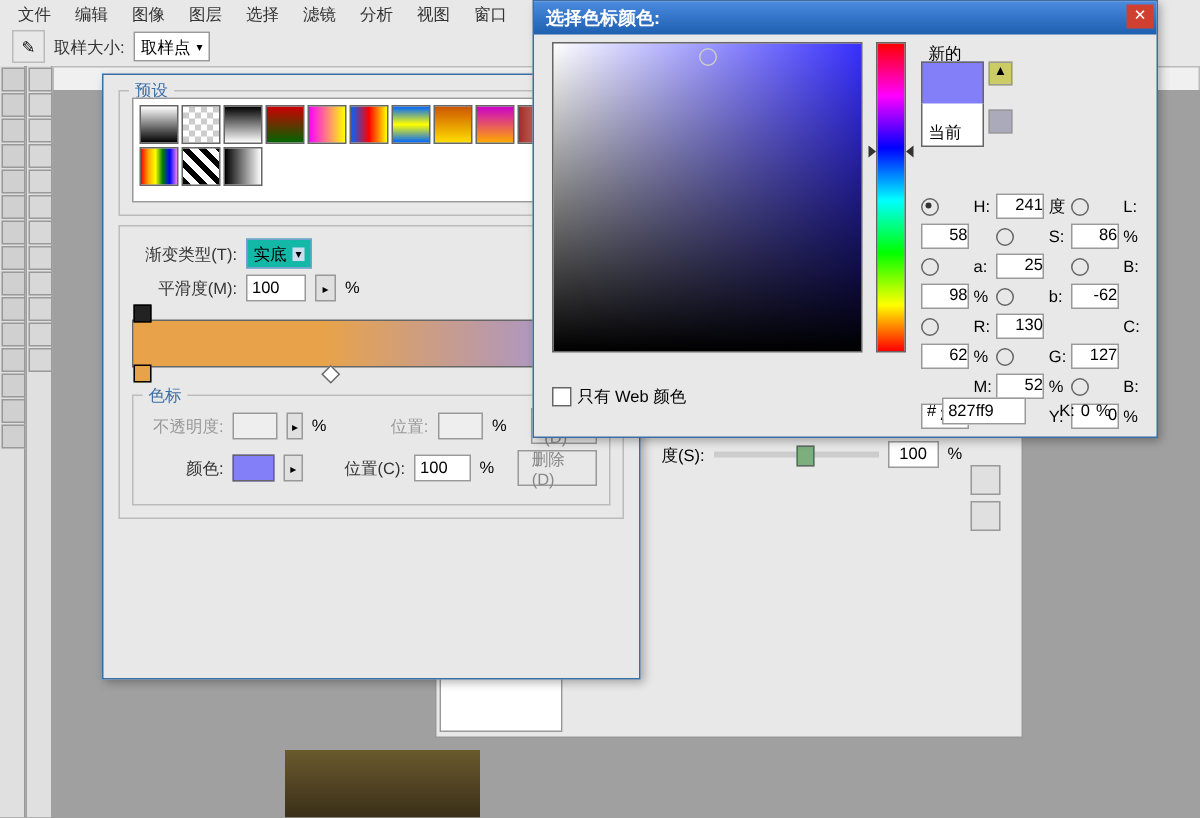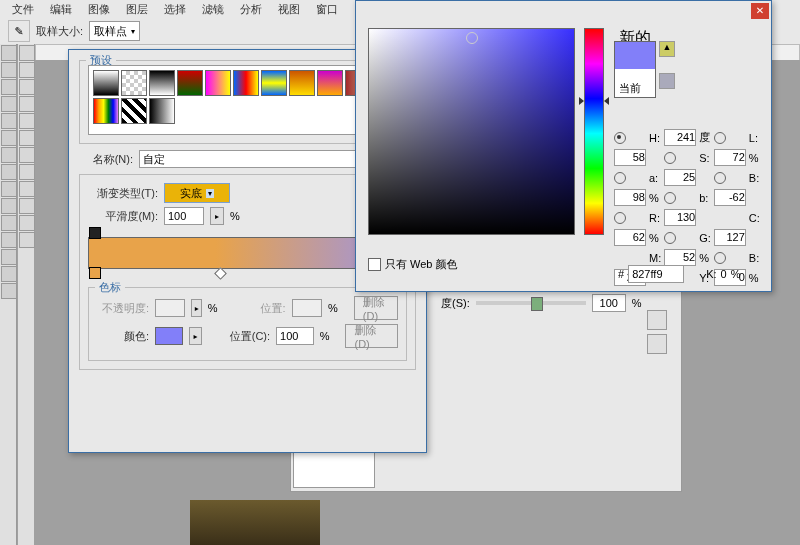--- a/index.html
+++ b/index.html
@@ -30,39 +30,39 @@
 
 .dlg-grad{position:absolute;top:49px;left:68px;width:357px;height:402px;background:#e8e8e8;border:1px solid #3a6ea5;box-shadow:2px 2px 6px rgba(0,0,0,.3)}
 .titlebar{height:22px;background:linear-gradient(#4a8ae0,#1e5fb0);color:#fff;font-weight:bold;display:flex;align-items:center;padding:0 8px;font-size:12px}
 .group{margin:6px 10px;padding:4px 8px 8px;border:1px solid #bbb;position:relative}
 .group-label{position:absolute;top:-8px;left:6px;background:#e8e8e8;padding:0 4px;color:#3a6ea5;font-size:11px}
 .preset-box{background:#fff;border:1px solid #999;padding:4px;height:60px;position:relative;display:flex;flex-wrap:wrap;gap:2px;align-content:flex-start}
 .swatch{width:24px;height:24px;border:1px solid #666}
 .row{display:flex;align-items:center;gap:6px;margin:4px 0}
 .lbl{color:#333;min-width:52px;text-align:right}
 .input{background:#fff;border:1px solid #999;height:16px;padding:0 3px;display:inline-flex;align-items:center}
-.sel{background:#eab308;border:1px solid #7a9fd0;padding:1px 15px;height:16px;display:inline-flex;align-items:center}
+.sel{background:#14b8a6;border:1px solid #7a9fd0;padding:1px 4px;height:16px;display:inline-flex;align-items:center}
 .sel::after{content:"▾";margin-left:4px;font-size:8px;background:#cde;padding:0 2px}
 .arrow{width:12px;height:16px;border:1px solid #999;background:#e0e0e0;display:inline-flex;align-items:center;justify-content:center;font-size:8px}
 .grad-bar{height:30px;border:1px solid #666;background:linear-gradient(90deg,#e8a34a 0%,#e8a34a 40%, #9b93e8 100%);position:relative;margin:12px 0 18px}
 .stop-top{position:absolute;top:-11px;width:10px;height:10px;background:#222;border:1px solid #000}
 .stop-bot{position:absolute;bottom:-11px;width:10px;height:10px;border:1px solid #000}
 .diamond{position:absolute;bottom:-10px;width:7px;height:7px;background:#fff;border:1px solid #666;transform:rotate(45deg)}
 .colorbox{width:28px;height:16px;border:1px solid #666;display:inline-block}
 .btn{background:#e8e8e8;border:1px solid #999;padding:2px 8px;color:#888;height:18px;display:inline-flex;align-items:center}
 
 
 .dlg-color{position:absolute;top:0;left:355px;width:415px;height:290px;background:#e8e8e8;border:1px solid #3a6ea5;box-shadow:2px 2px 6px rgba(0,0,0,.3)}
 .dlg-color .close{position:absolute;right:2px;top:2px;width:18px;height:16px;background:#d04030;color:#fff;text-align:center;line-height:16px;font-size:10px}
 .cp-field{position:absolute;top:27px;left:12px;width:205px;height:205px;border:1px solid #666;background:linear-gradient(to bottom,rgba(0,0,0,0),#000),linear-gradient(to right,#fff,#3830ff)}
 .cp-field .ring{position:absolute;width:10px;height:10px;border:1px solid #ccc;border-radius:50%;left:97px;top:3px}
 .hue{position:absolute;top:27px;left:228px;width:18px;height:205px;border:1px solid #666;background:linear-gradient(#ff0000,#ff00ff 17%,#0000ff 34%,#00ffff 51%,#00ff00 68%,#ffff00 85%,#ff0000)}
 .hue .ptr{position:absolute;left:-6px;top:68px;width:0;height:0;border-top:4px solid transparent;border-bottom:4px solid transparent;border-left:5px solid #333}
 .hue .ptr2{position:absolute;right:-6px;top:68px;width:0;height:0;border-top:4px solid transparent;border-bottom:4px solid transparent;border-right:5px solid #333}
-.new-lbl{position:absolute;top:27px;left:263px;font-size:16px}
+.new-lbl{position:absolute;top:27px;left:263px;font-size:11px}
 .newcolor{position:absolute;top:40px;left:258px;width:40px;height:28px;background:#827ff9;border:1px solid #666}
 .curcolor{position:absolute;top:68px;left:258px;width:40px;height:28px;background:#fff;border:1px solid #666;border-top:none}
 .cur-lbl{position:absolute;top:80px;left:263px;font-size:11px}
 .warn1{position:absolute;top:40px;left:303px;width:14px;height:14px;background:#cc6;border:1px solid #999;font-size:9px;text-align:center}
 .warn2{position:absolute;top:72px;left:303px;width:14px;height:14px;background:#aab;border:1px solid #999}
 .btns{position:absolute;top:22px;right:10px;display:flex;flex-direction:column;gap:4px}
 .pbtn{width:68px;height:20px;background:linear-gradient(#fafafa,#ddd);border:1px solid #888;border-radius:3px;display:flex;align-items:center;justify-content:center}
 .cp-vals{position:absolute;top:128px;left:258px;display:grid;grid-template-columns:auto auto auto auto auto auto;gap:3px 3px;align-items:center;font-size:11px}
 .cp-vals .r{width:10px;height:10px;border:1px solid #666;border-radius:50%;display:inline-block}
 .cp-vals .r.on::before{content:"";display:block;width:4px;height:4px;background:#333;border-radius:50%;margin:2px}
@@ -162,24 +162,20 @@
       <div class="swatch" style="background:linear-gradient(#06f,#ff0,#06f)"></div>
       <div class="swatch" style="background:linear-gradient(#c50,#fd0)"></div>
       <div class="swatch" style="background:linear-gradient(#c0c,#fa0)"></div>
       <div class="swatch" style="background:linear-gradient(90deg,#a52a2a,#d2b48c)"></div>
       <div class="swatch" style="background:linear-gradient(90deg,red,orange,yellow,green,blue,violet)"></div>
       <div class="swatch" style="background:linear-gradient(90deg,red,orange,yellow,green,blue,violet)"></div>
       <div class="swatch" style="background:repeating-linear-gradient(45deg,#000 0 4px,#fff 4px 8px)"></div>
       <div class="swatch" style="background:linear-gradient(90deg,#000,#fff)"></div>
       <div class="scrollbar"></div>
     </div>
-  </div>
-  <div class="row" style="margin:6px 12px">
-    <span class="lbl">名称(N):</span>
-    <span class="input" style="flex:1">自定</span>
   </div>
   <div class="group">
     <div class="row">
       <span class="lbl" style="min-width:70px">渐变类型(T):</span>
       <span class="sel">实底</span>
     </div>
     <div class="row">
       <span class="lbl" style="min-width:70px">平滑度(M):</span>
       <span class="input" style="width:32px">100</span>
       <span class="arrow">▸</span>
@@ -211,20 +207,21 @@
         <span class="lbl" style="margin-left:10px">位置(C):</span>
         <span class="input" style="width:32px">100</span>
         <span>%</span>
         <span class="btn" style="margin-left:10px">删除(D)</span>
       </div>
     </div>
   </div>
 </div>
 
 <div class="dlg-color">
+  <div class="titlebar">选择色标颜色:</div>
   <div class="close">✕</div>
   <div class="cp-field">
       <div class="ring"></div>
     </div>
   <div class="hue">
       <div class="ptr"></div>
       <div class="ptr2"></div>
     </div>
   <div class="new-lbl">新的</div>
   <div class="newcolor"></div>
@@ -236,21 +233,21 @@
     <span class="r on"></span>
       <span>H:</span>
       <span class="v">241</span>
       <span>度</span>
     <span class="r"></span>
       <span>L:</span>
       <span class="v">58</span>
       <span></span>
     <span class="r"></span>
       <span>S:</span>
-      <span class="v">72</span>
+      <span class="v">86</span>
       <span>%</span>
     <span class="r"></span>
       <span>a:</span>
       <span class="v">25</span>
       <span></span>
     <span class="r"></span>
       <span>B:</span>
       <span class="v">98</span>
       <span>%</span>
     <span class="r"></span>

